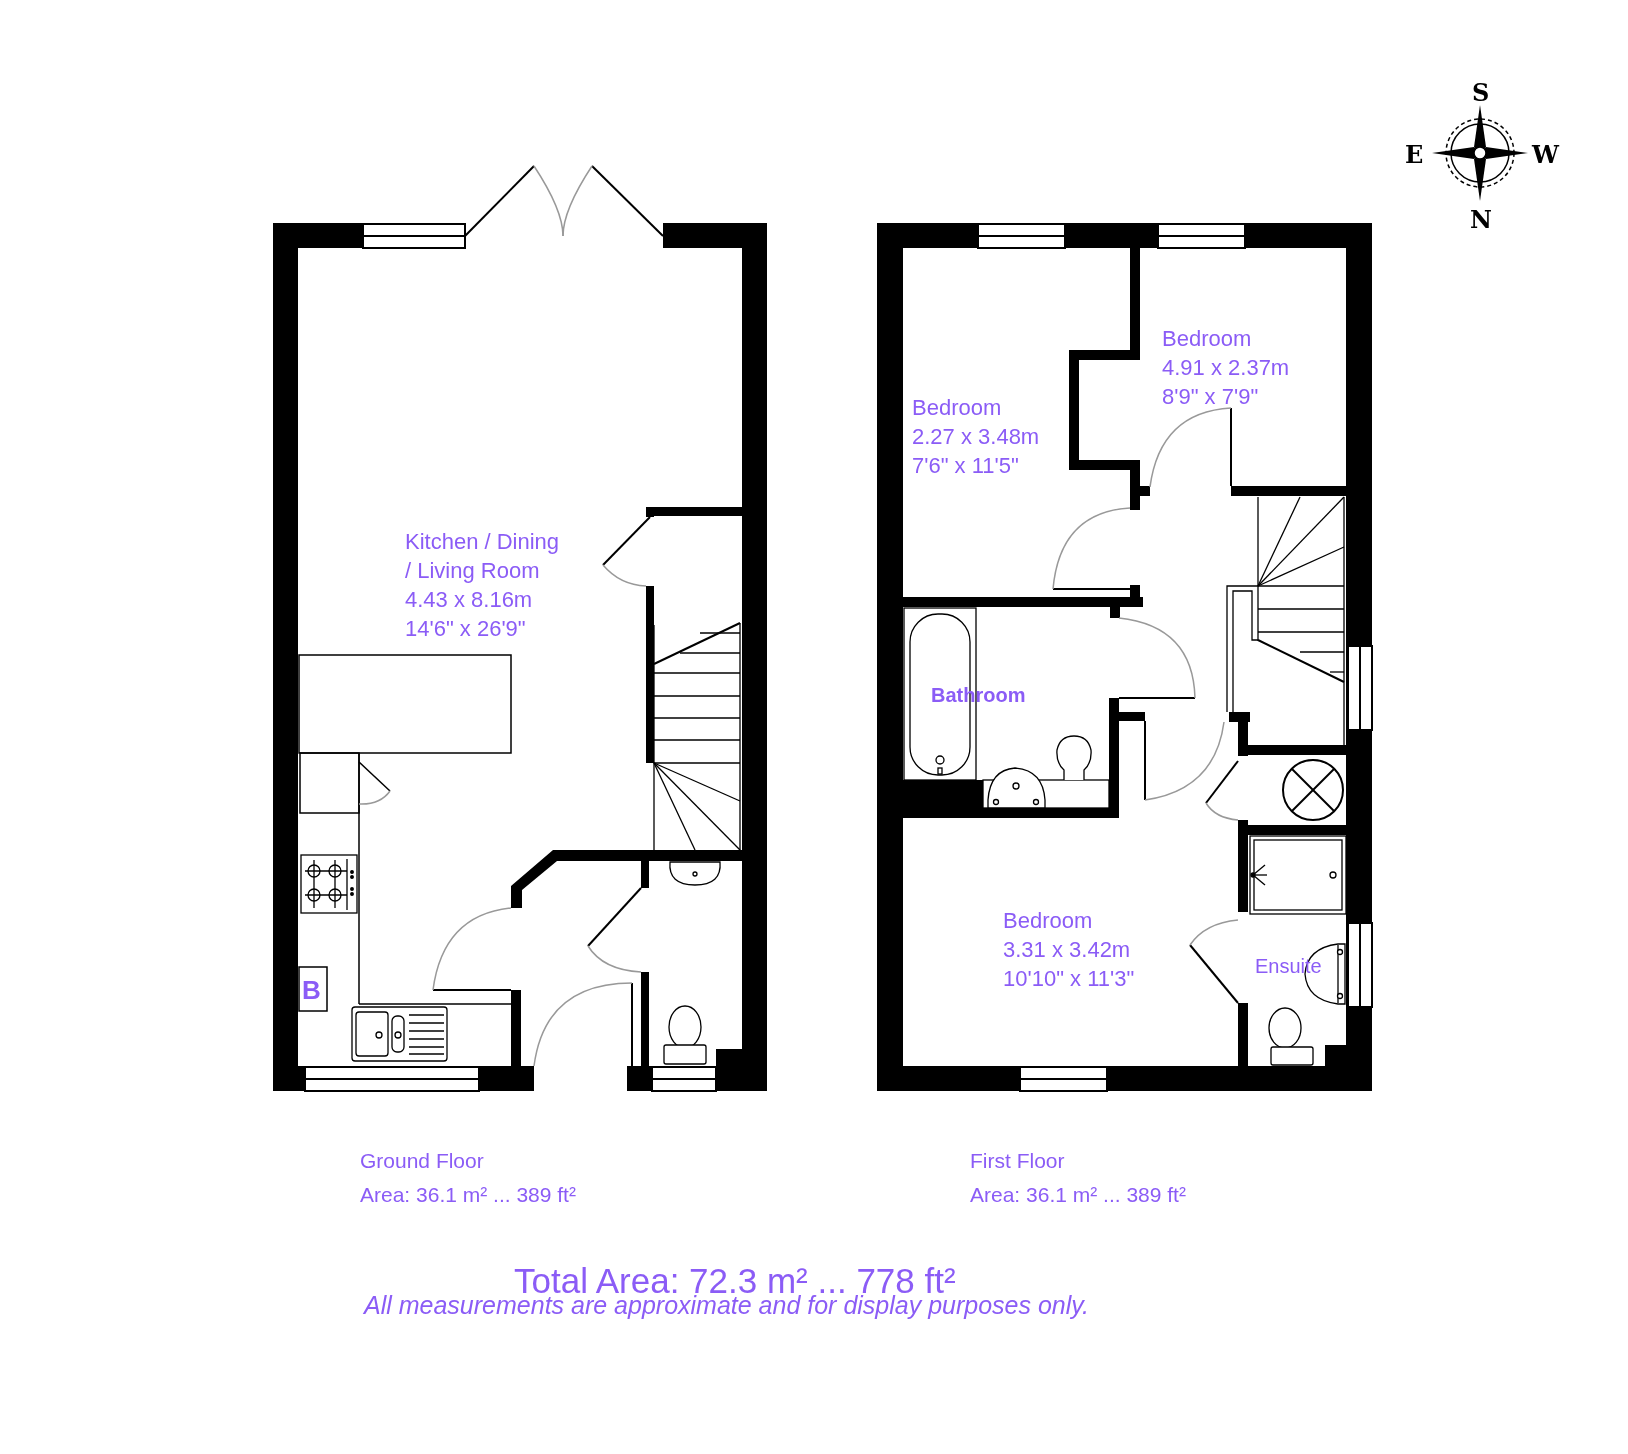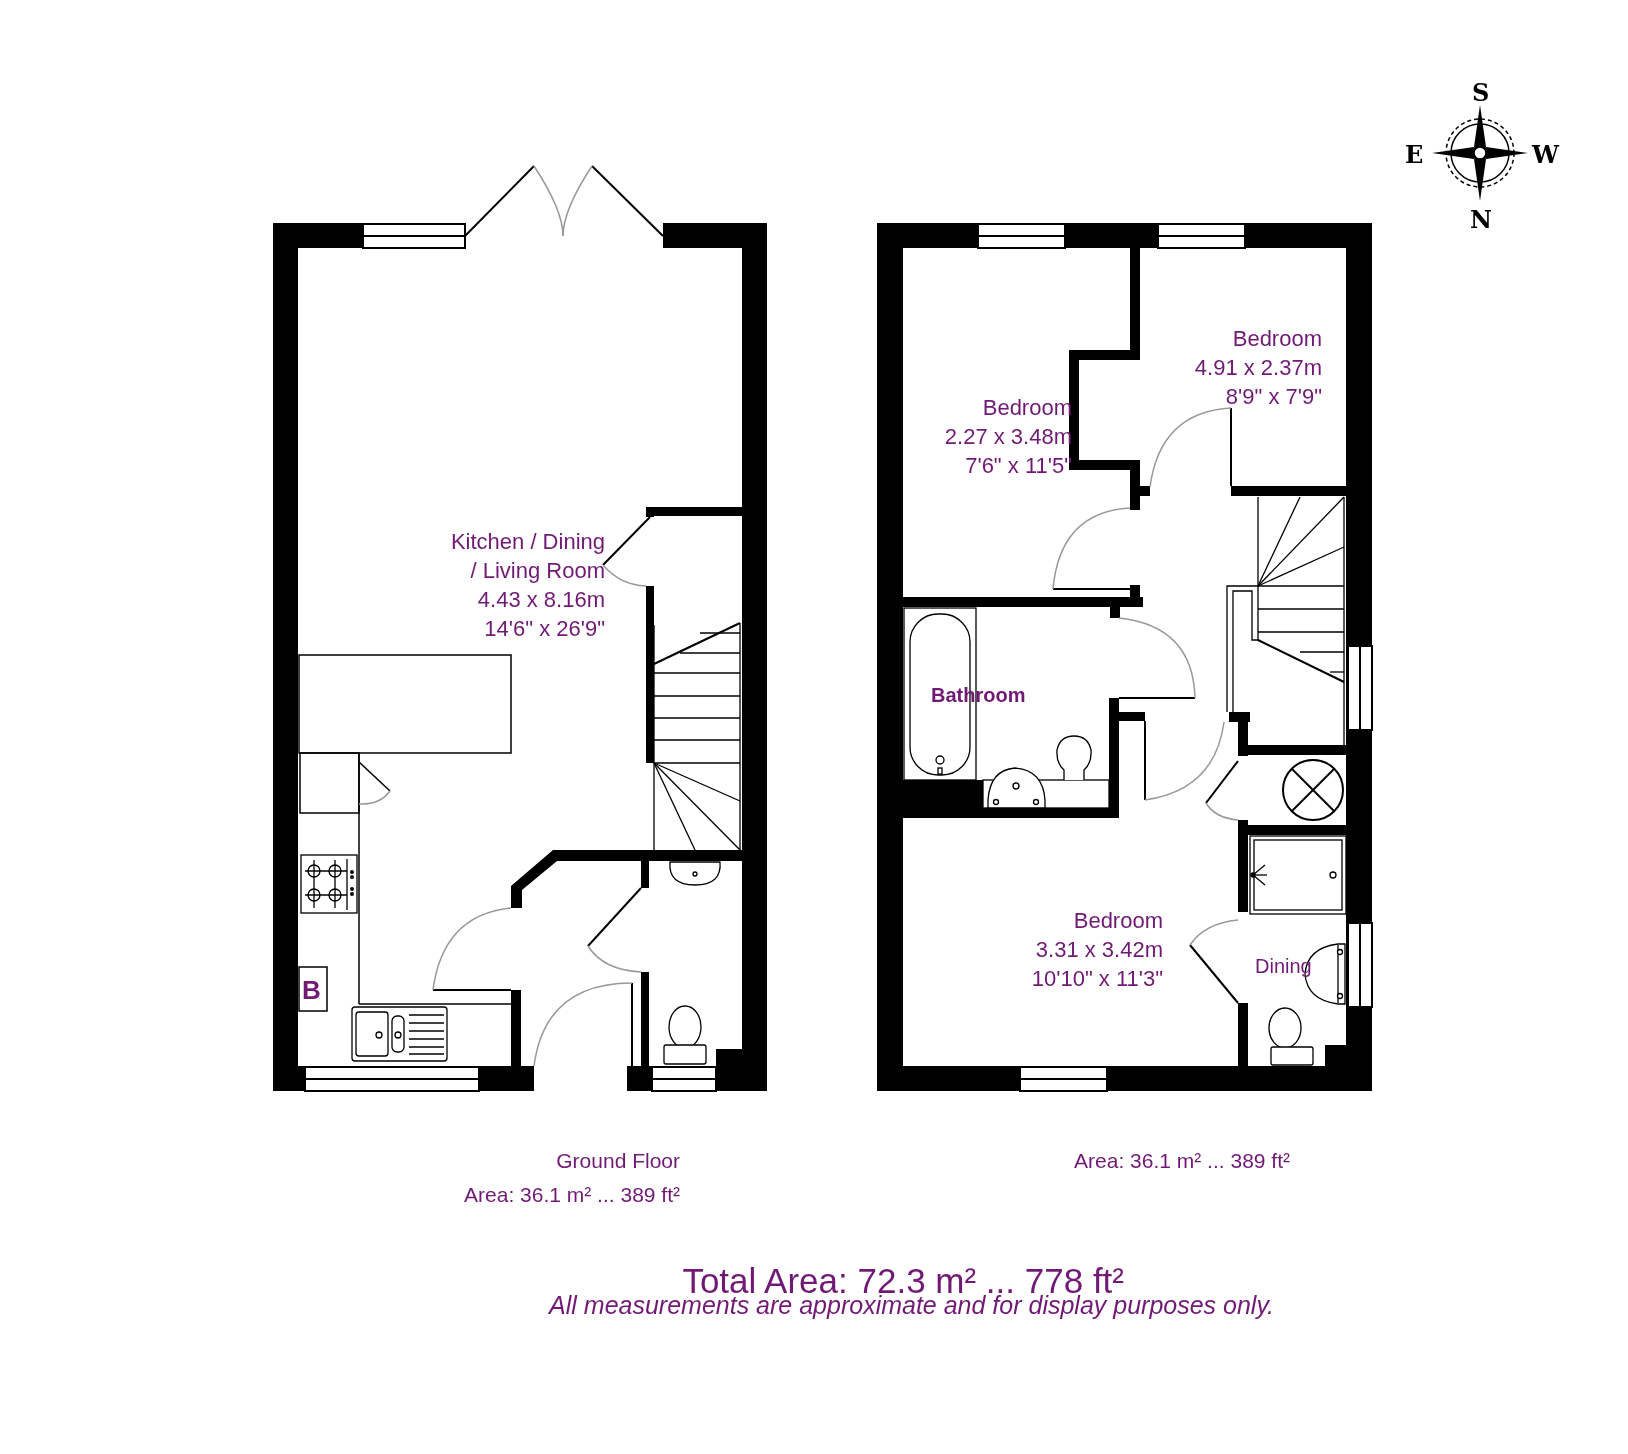--- a/index.html
+++ b/index.html
@@ -1,18 +1,18 @@
 <!DOCTYPE html>
 <html><head>
   <meta charset="utf-8">
   <style>
     html, body { margin: 0; padding: 0; background: #ffffff; }
     body { width: 1628px; height: 1454px; position: relative; overflow: hidden; font-family: "Liberation Sans", sans-serif; color: #000; }
     #plan { position: absolute; left: 0; top: 0; }
-    .lbl { position: absolute; text-align: right; white-space: nowrap; font-family: "Liberation Sans", sans-serif; color: #701a75; }
+    .lbl { position: absolute; text-align: left; white-space: nowrap; font-family: "Liberation Sans", sans-serif; color: #8b5cf6; }
     .room { font-size: 22px; line-height: 29px; }
     .room div { display: block; }
     .floor-cap { font-size: 21px; line-height: 34px; }
     .total { font-size: 35px; line-height: 40px; }
     .disc { font-size: 25px; line-height: 30px; }
     .compass-letter { position: absolute; font-family: "DejaVu Serif", serif; font-weight: bold; font-size: 24px; }
   </style>
 </head>
 <body>
 
@@ -293,25 +293,26 @@
 </div>
 <div class="lbl room" style="left:931px; top:681px;font-weight:bold;">
   <div style="font-size:20px;">Bathroom</div>
 </div>
 <div class="lbl room" style="left:1003px; top:906px; width:160px;">
   <div>Bedroom</div>
   <div>3.31 x 3.42m</div>
   <div>10'10" x 11'3"</div>
 </div>
 <div class="lbl room" style="left:1255px; top:952px;">
-  <div style="font-size:20px;">Dining</div>
+  <div style="font-size:20px;">Ensuite</div>
 </div>
 
 <div class="lbl floor-cap" style="left:360px; top:1144px; width:320px;">
   <div>Ground Floor</div>
   <div>Area: 36.1 m² ... 389 ft²</div>
 </div>
 <div class="lbl floor-cap" style="left:970px; top:1144px; width:320px;">
+  <div>First Floor</div>
   <div>Area: 36.1 m² ... 389 ft²</div>
 </div>
 
 <div class="lbl total" style="left:514px; top:1261px; width:610px;">Total Area: 72.3 m² ... 778 ft²</div>
 <div class="lbl disc" style="left:364px; top:1290px; width:910px;font-style:italic;">All measurements are approximate and for display purposes only.</div>
 
 </body></html>

